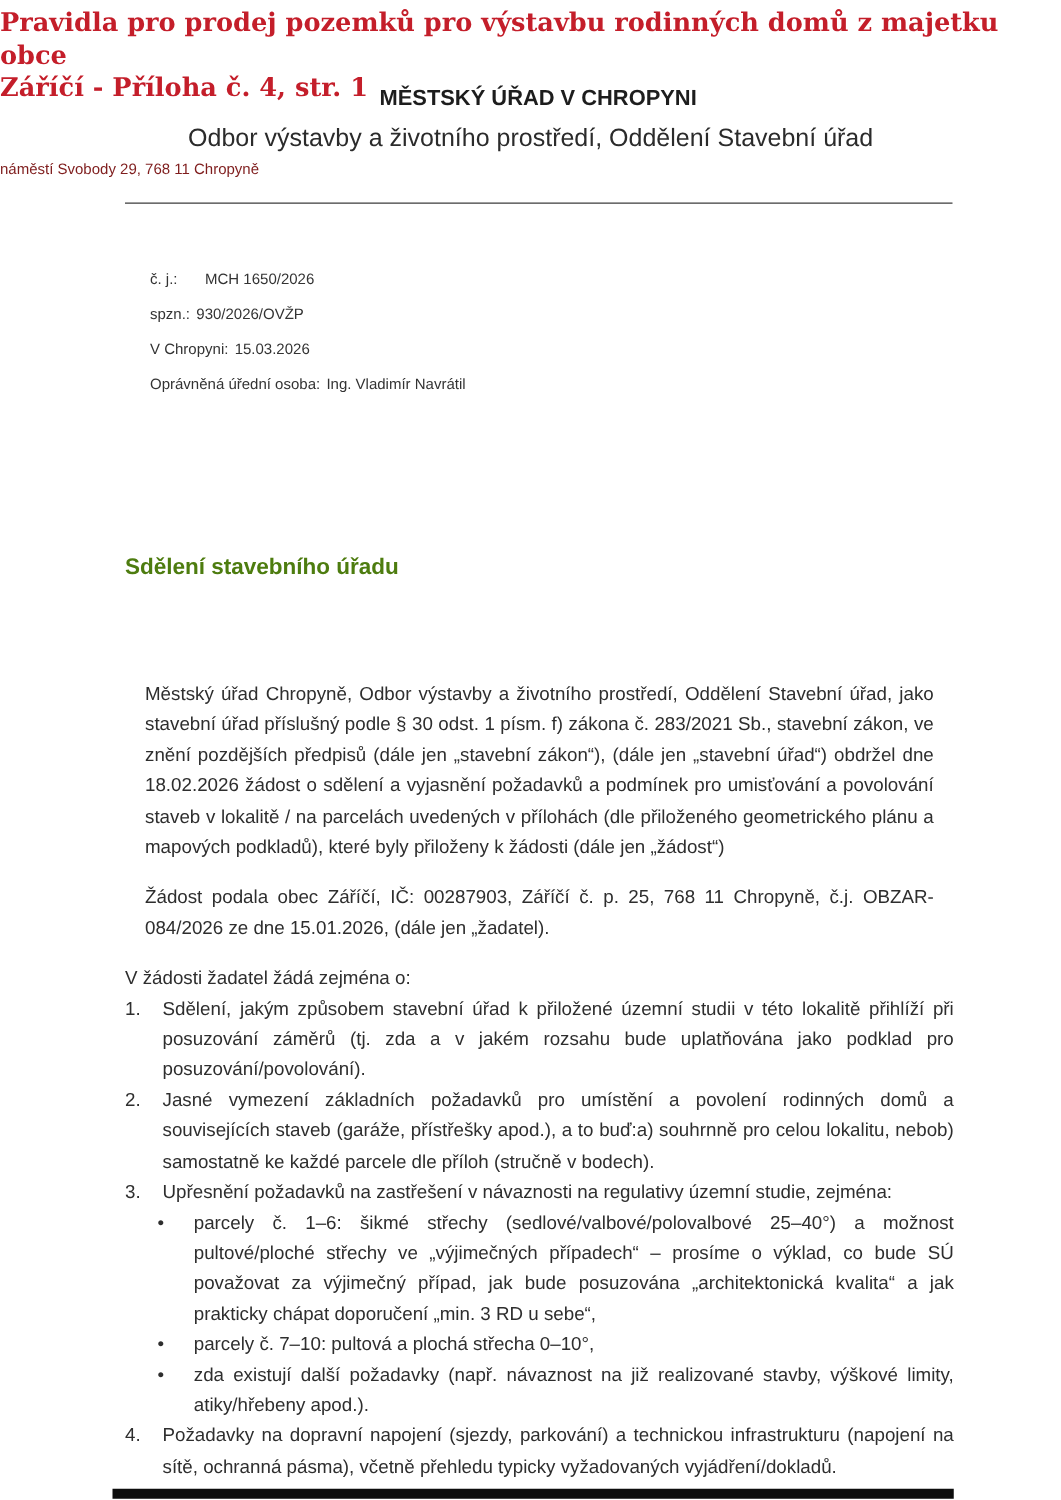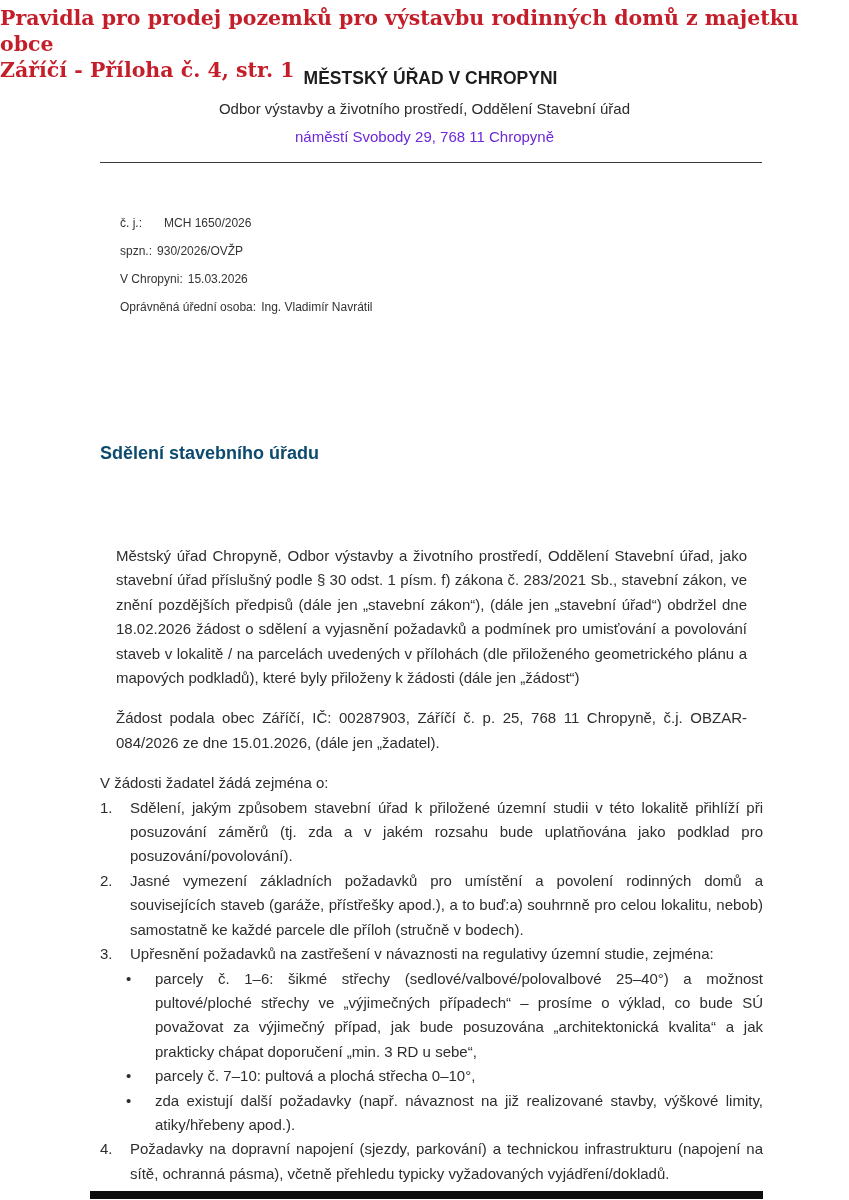--- a/index.html
+++ b/index.html
@@ -30,29 +30,28 @@
     text-align: center;
     font-weight: bold;
     font-size: 17.5px;
     color: #1d1d1d;
     padding-left: 12px;
   }
   .dept {
     position: absolute;
     top: 100px; left: 0; right: 0;
     text-align: center;
-    font-size: 15px;
+    font-size: 20px;
     color: #2b2b2b;
   }
   .addr {
     position: absolute;
     top: 128px; left: 0; right: 0;
-    text-align: center;
-    font-size: 15px;
-    color: #6d28d9;
+    font-size: 12px;
+    color: #7f1d1d;
   }
   .rule {
     position: absolute;
     top: 162px; left: 100px;
     width: 662px;
     border-top: 1.5px solid #3c3c3c;
   }
   
   .meta {
     position: absolute;
@@ -62,21 +61,21 @@
   }
   .meta-line { height: 28px; line-height: 28px; white-space: pre; }
   .meta-line .value { margin-left: 5px; }
   .meta-line.wide-gap .value { margin-left: 22px; }
   
   .section-heading {
     position: absolute;
     top: 443px; left: 100px;
     font-weight: bold;
     font-size: 18px;
-    color: #0c4a6e;
+    color: #4d7c0f;
   }
   
   .content {
     position: absolute;
     top: 528px; left: 100px;
     width: 663px;
     font-size: 15px;
     line-height: 24.4px;
     color: #2e2e2e;
   }

